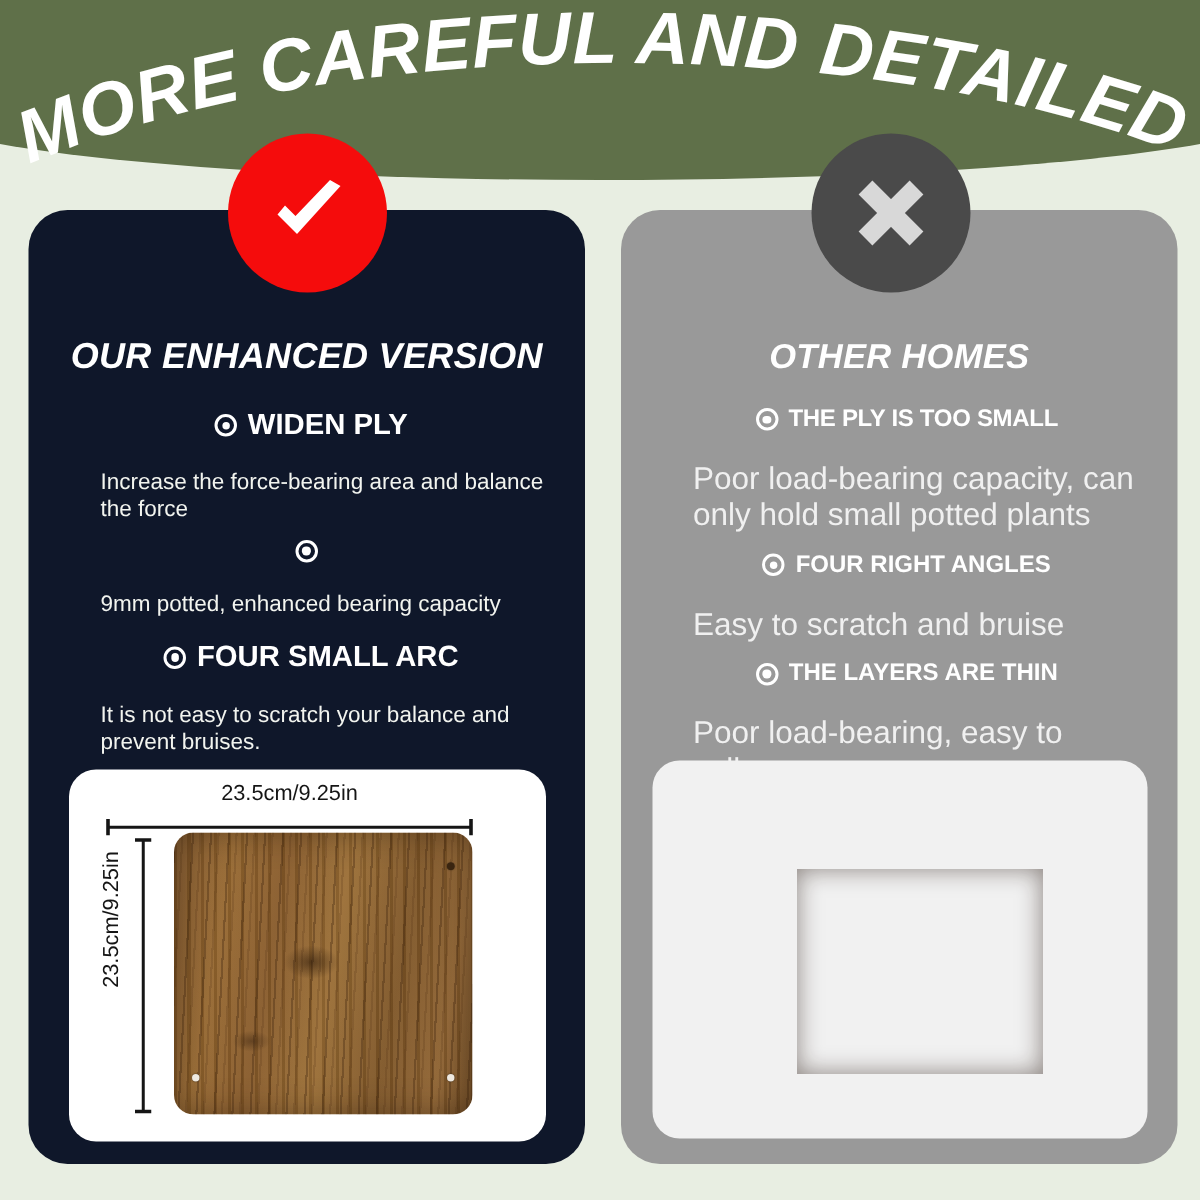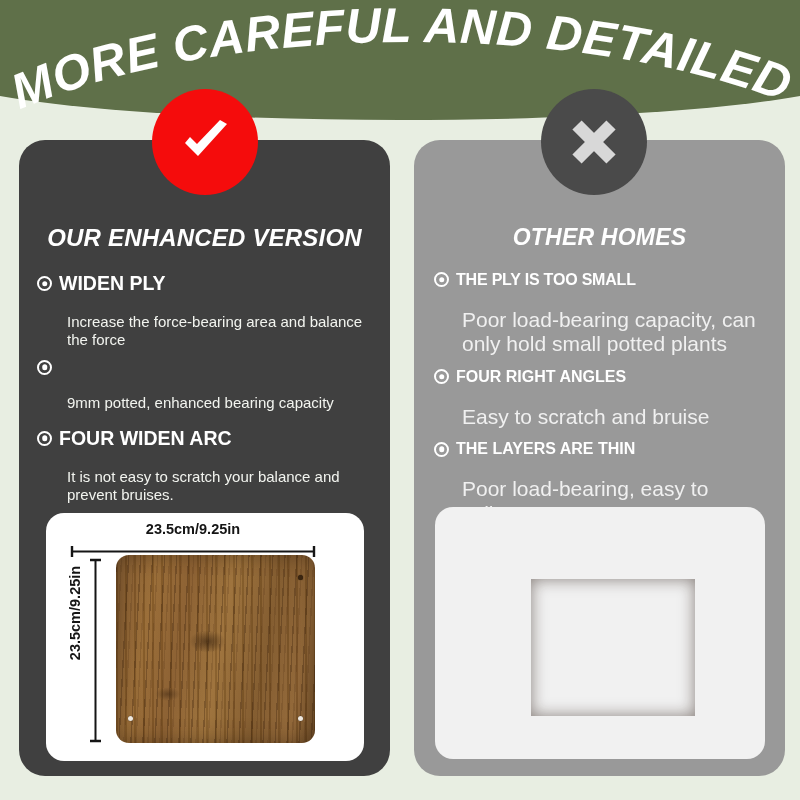--- a/index.html
+++ b/index.html
@@ -78,21 +78,21 @@
     position: absolute;
     top: 140px;
     width: 371px;
     height: 636px;
     border-radius: 26px;
     z-index: 4;
     box-sizing: border-box;
   }
   .card-left {
     left: 19px;
-    background: #404040;
+    background: #0f172a;
   }
   .card-right {
     left: 414px;
     background: #999999;
   }
 
   .card-title {
     position: absolute;
     left: 0;
     right: 0;
@@ -124,20 +124,21 @@
     margin-bottom: 11px;
   }
   .feature-head {
     display: flex;
     align-items: center;
     color: #ffffff;
     font-size: 19.5px;
     font-weight: bold;
     line-height: 1.1;
     white-space: nowrap;
+    justify-content: center;
   }
   .card-right .feature-head {
     font-size: 16px;
   }
   .bullet-ring {
     flex: 0 0 auto;
     width: 15px;
     height: 15px;
     border-radius: 50%;
     border: 2.2px solid #ffffff;
@@ -172,21 +173,20 @@
   
   .f-tight .feature-head { letter-spacing: -0.2px; }
   .gap-lg { margin-bottom: 16px; }
 
   
   .photo-panel {
     position: absolute;
     border-radius: 18px;
     background: #ffffff;
     overflow: hidden;
-    font-weight: bold;
   }
   .photo-left {
     left: 27px;
     top: 373px;
     width: 318px;
     height: 248px;
   }
   .photo-right {
     left: 21px;
     top: 367px;
@@ -319,21 +319,21 @@
       <div class="feature gap-lg">
         <div class="feature-head">
           <span class="bullet-ring"></span>
         </div>
         <div class="feature-sub">9mm potted, enhanced bearing capacity</div>
       </div>
 
       <div class="feature">
         <div class="feature-head">
           <span class="bullet-ring"></span>
-          <span>FOUR WIDEN ARC</span>
+          <span>FOUR SMALL ARC</span>
         </div>
         <div class="feature-sub">It is not easy to scratch your balance and prevent bruises.</div>
       </div>
     </div>
 
     <div class="photo-panel photo-left">
 
       <div class="dim-label-h">23.5cm/9.25in</div>
       <svg class="dim-line-h" viewBox="0 0 246 11" xmlns="http://www.w3.org/2000/svg">
         <line x1="2" y1="5.5" x2="244" y2="5.5" stroke="#151515" stroke-width="2"></line>

